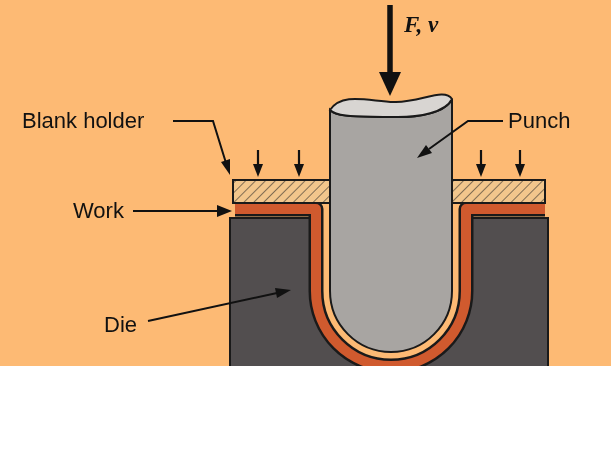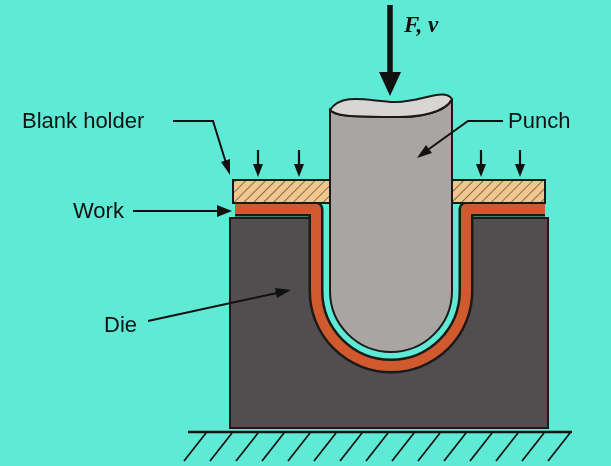--- a/index.html
+++ b/index.html
@@ -1,16 +1,16 @@
 <!DOCTYPE html>
 <html><head>
 <meta charset="utf-8">
 <style>
   html,body{margin:0;padding:0;background:#ffffff;}
-  .stage{position:relative;width:611px;height:466px;background:#5eead4;overflow:hidden;
+  .stage{position:relative;width:611px;height:366px;background:#fdba74;overflow:hidden;
          font-family:"Liberation Sans", sans-serif;}
   svg{display:block;}
   text{fill:#111111;}
   .label{font-family:"Liberation Sans", sans-serif;font-size:22px;}
   .force-label{font-family:"Liberation Serif", serif;font-size:23px;font-style:italic;font-weight:600;}
 </style>
 </head>
 <body>
 
 <div class="stage">

